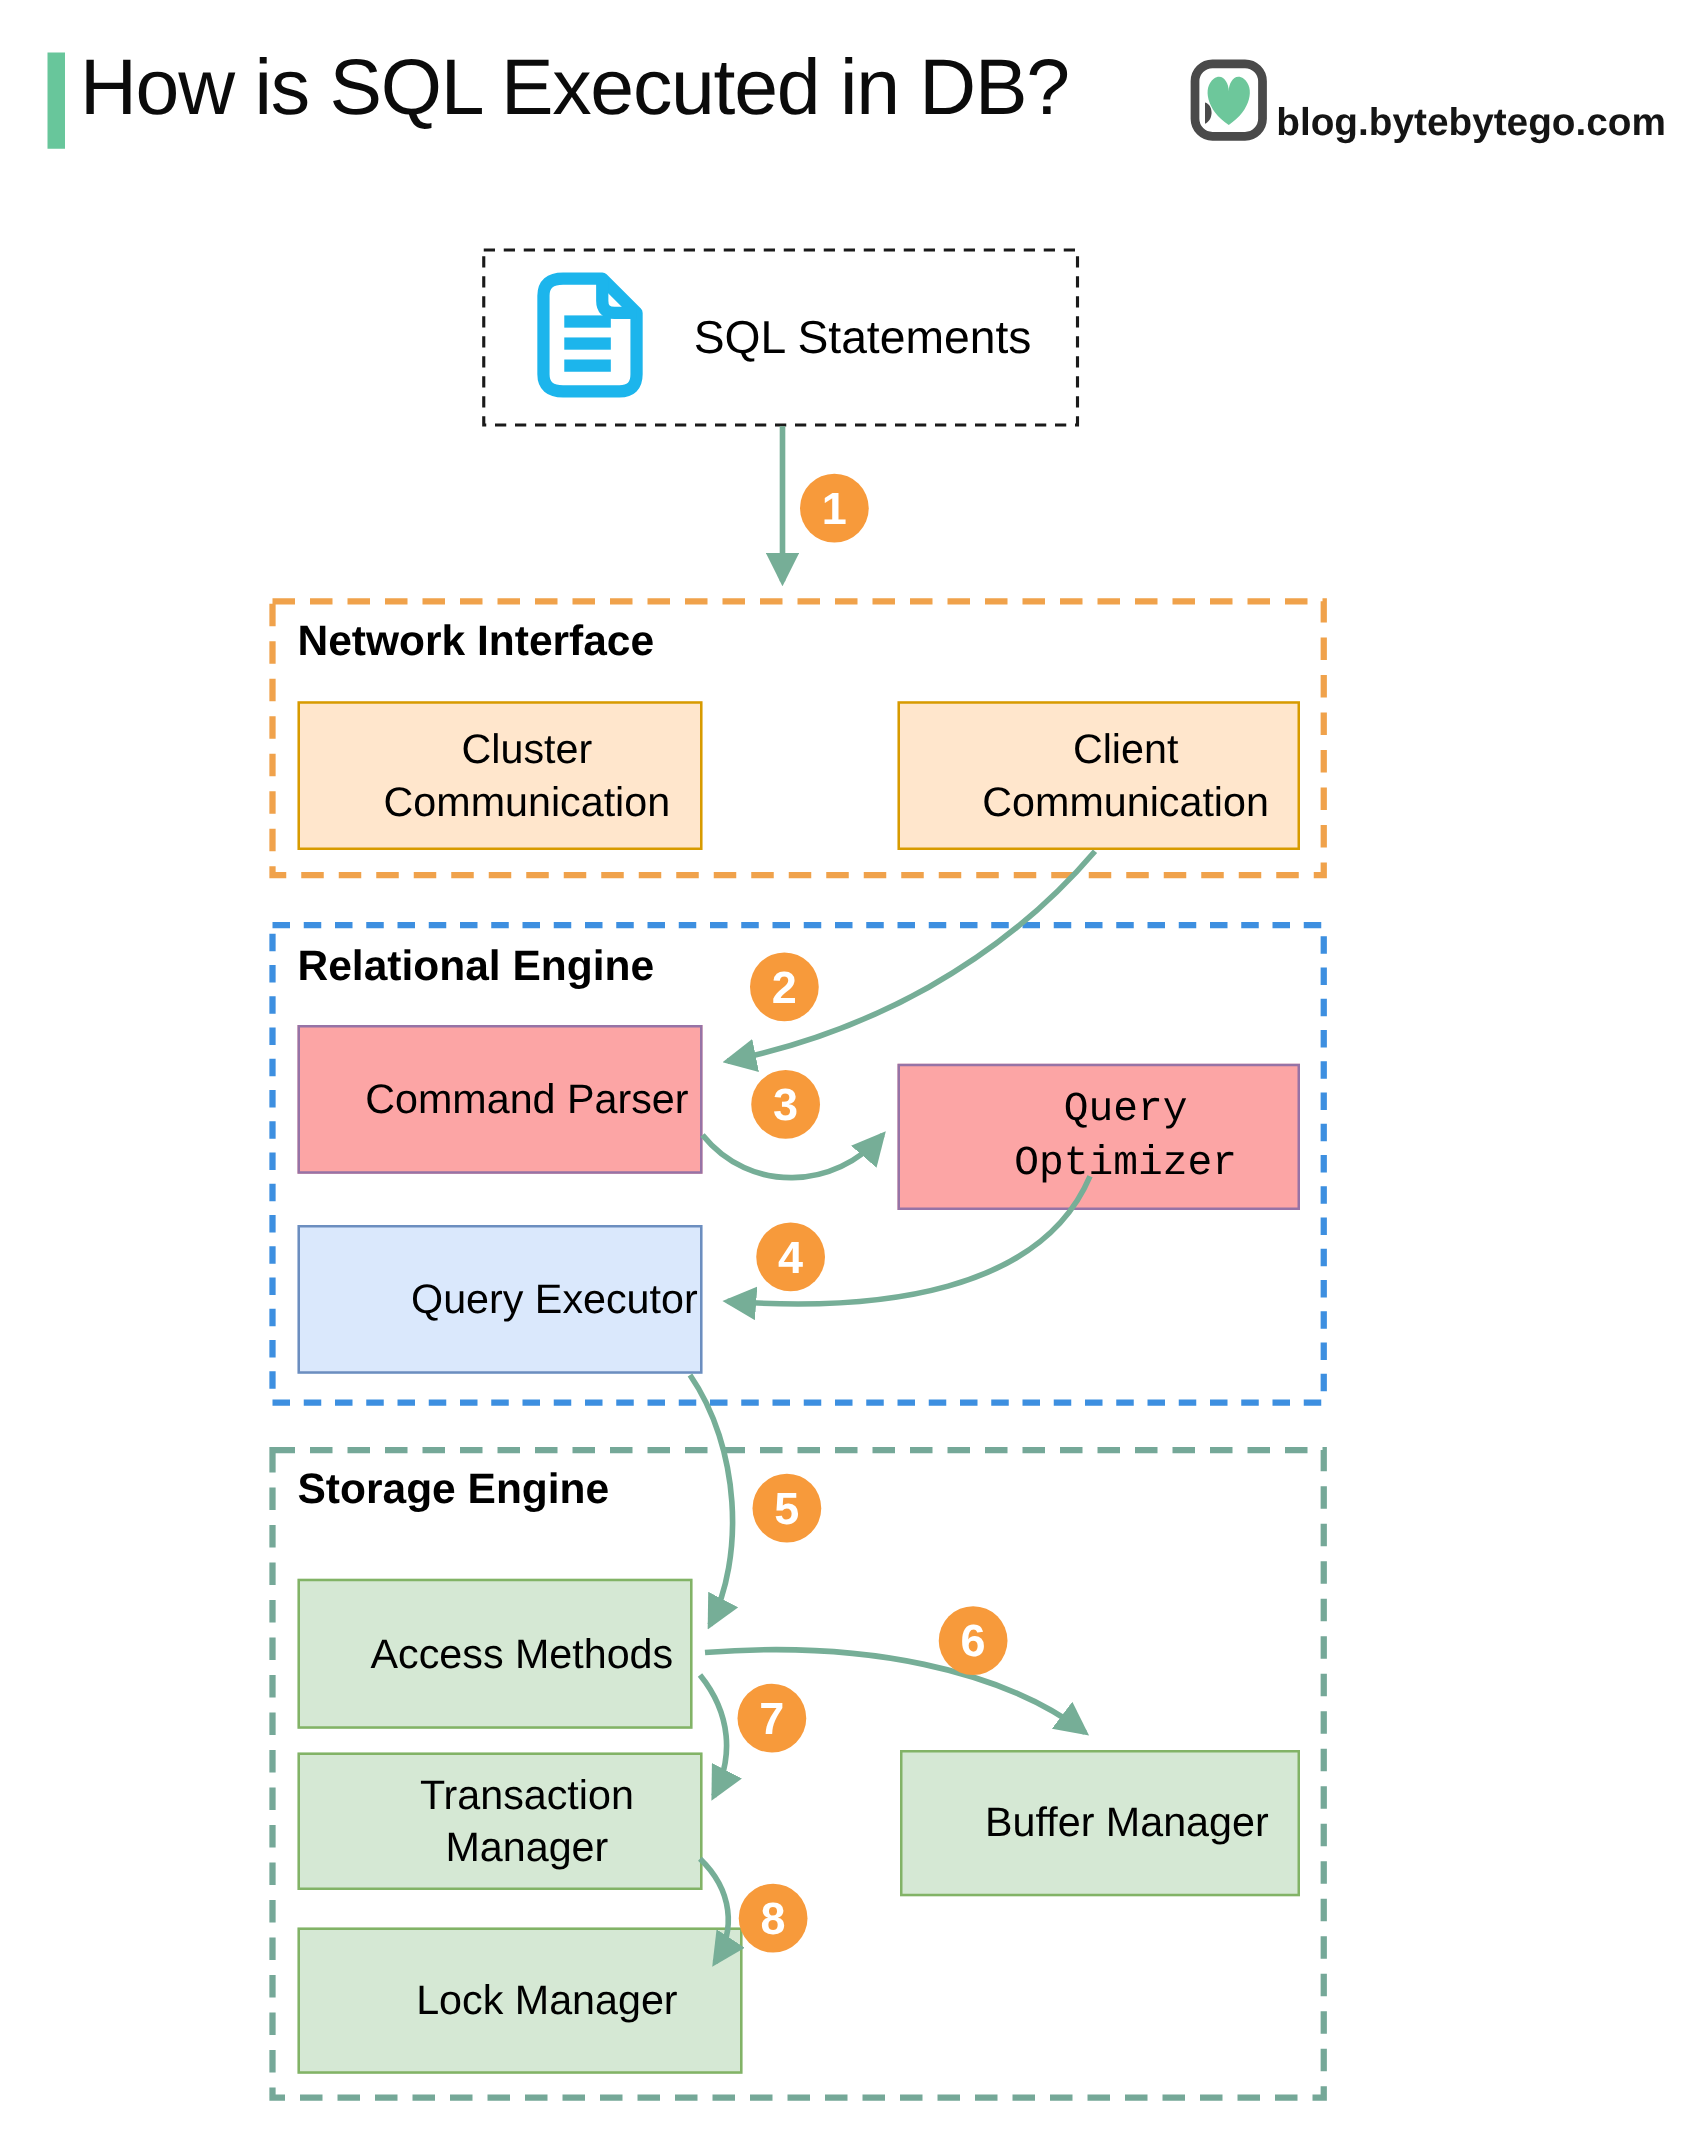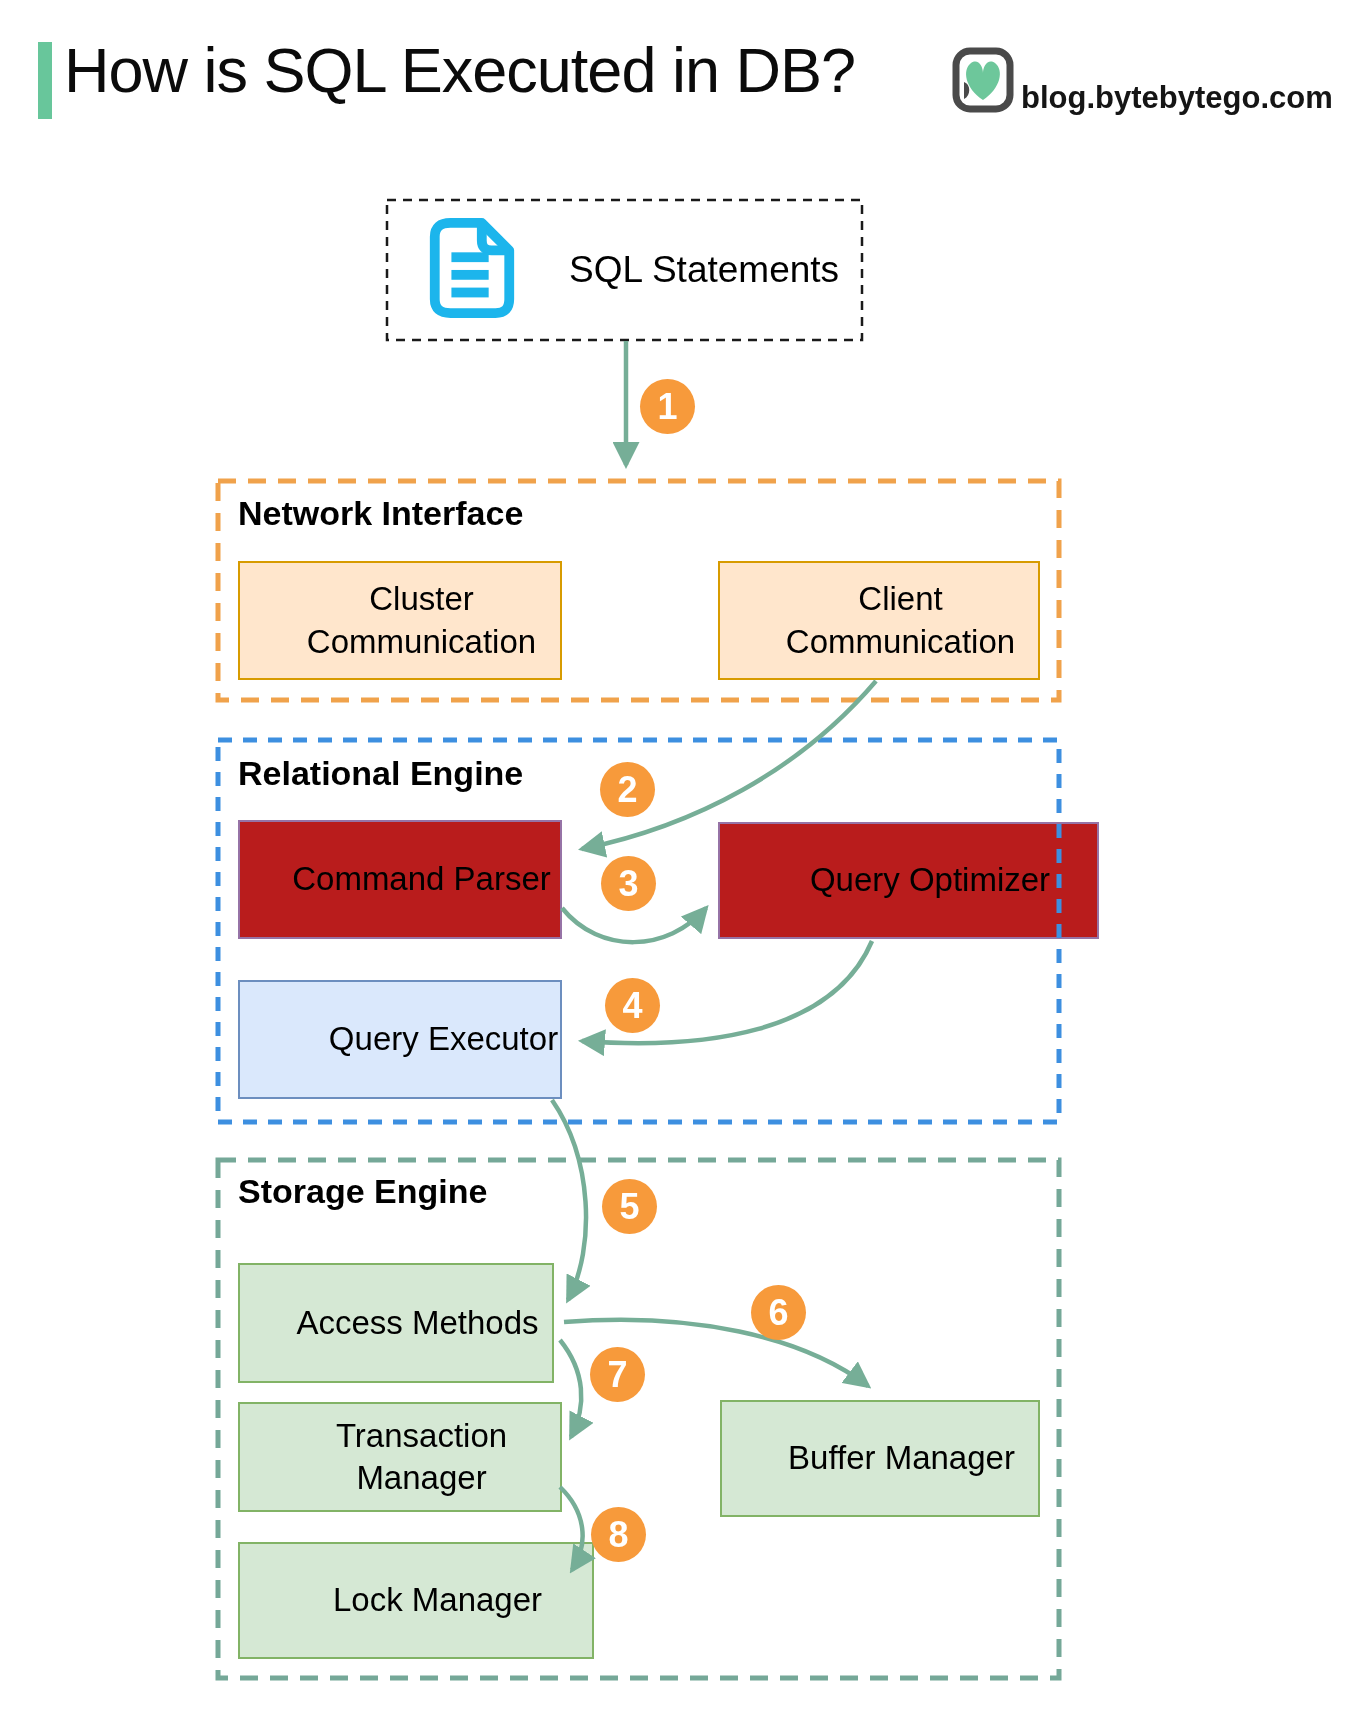--- a/index.html
+++ b/index.html
@@ -9,31 +9,31 @@
   }
   
   #accent-bar { position:absolute; left:38px; top:42px; width:14px; height:77px; background:#68C69B; }
   #title { position:absolute; left:64px; top:34px; margin:0; font-size:63px; font-weight:400; letter-spacing:-1px; color:#0b0b0b; white-space:nowrap; }
   #logo { position:absolute; left:951px; top:46px; }
   #site { position:absolute; left:1021px; top:60px; font-size:31px; font-weight:bold; color:#151515; white-space:nowrap;margin-top:20px; }
 
   
   #sql-box { position:absolute; left:387px; top:200px; width:475px; height:140px; display:flex; align-items:center; }
   #sql-box .icon { margin-left:36px; }
-  #sql-box .lbl { font-size:37px; margin-left:48px; color:#000; }
+  #sql-box .lbl { font-size:37px; margin-left:34px; color:#000; }
 
   
   .section-label { position:absolute; font-size:34px; font-weight:bold; color:#000; white-space:nowrap; }
 
   
   .box { position:absolute; display:flex; align-items:center; justify-content:center; text-align:center;
          font-size:33px; line-height:1.28; color:#000; border:2px solid #000; box-sizing:border-box; }
   .box span { display:inline-block;margin-left:43px; }
   .peach  { background:#FFE6CC; border-color:#D79B00; }
-  .purple { background:#b91c1c; border-color:#9673A6; }
+  .purple { background:#fca5a5; border-color:#9673A6; }
   .blue   { background:#DAE8FC; border-color:#6C8EBF; }
   .green  { background:#D5E8D4; border-color:#82B366; }
   .narrow span { max-width:255px; }
 
   
   .badge { position:absolute; width:55px; height:55px; border-radius:50%; background:#F79A3B;
            color:#fff; font-size:36px; font-weight:bold; display:flex; align-items:center; justify-content:center; z-index:30; }
 
   #overlay { position:absolute; left:0; top:0; z-index:20; pointer-events:none; }
 </style>
@@ -73,21 +73,21 @@
   <div class="box peach" style="left:238px; top:561px; width:324px; height:119px;">
     <span>Cluster Communication</span>
   </div>
   <div class="box peach" style="left:718px; top:561px; width:322px; height:119px;">
     <span>Client Communication</span>
   </div>
 
   <div class="box purple" style="left:238px; top:820px; width:324px; height:119px;">
     <span>Command Parser</span>
   </div>
-  <div class="box purple" style="left:718px; top:822px; width:381px; height:117px;">
+  <div class="box purple" style="left:718px; top:851px; width:322px; height:117px;font-family:Liberation Mono, monospace;">
     <span>Query Optimizer</span>
   </div>
   <div class="box blue" style="left:238px; top:980px; width:324px; height:119px;padding-left:44px;">
     <span>Query Executor</span>
   </div>
 
   <div class="box green" style="left:238px; top:1263px; width:316px; height:120px;">
     <span>Access Methods</span>
   </div>
   <div class="box green narrow" style="left:238px; top:1402px; width:324px; height:110px;">

